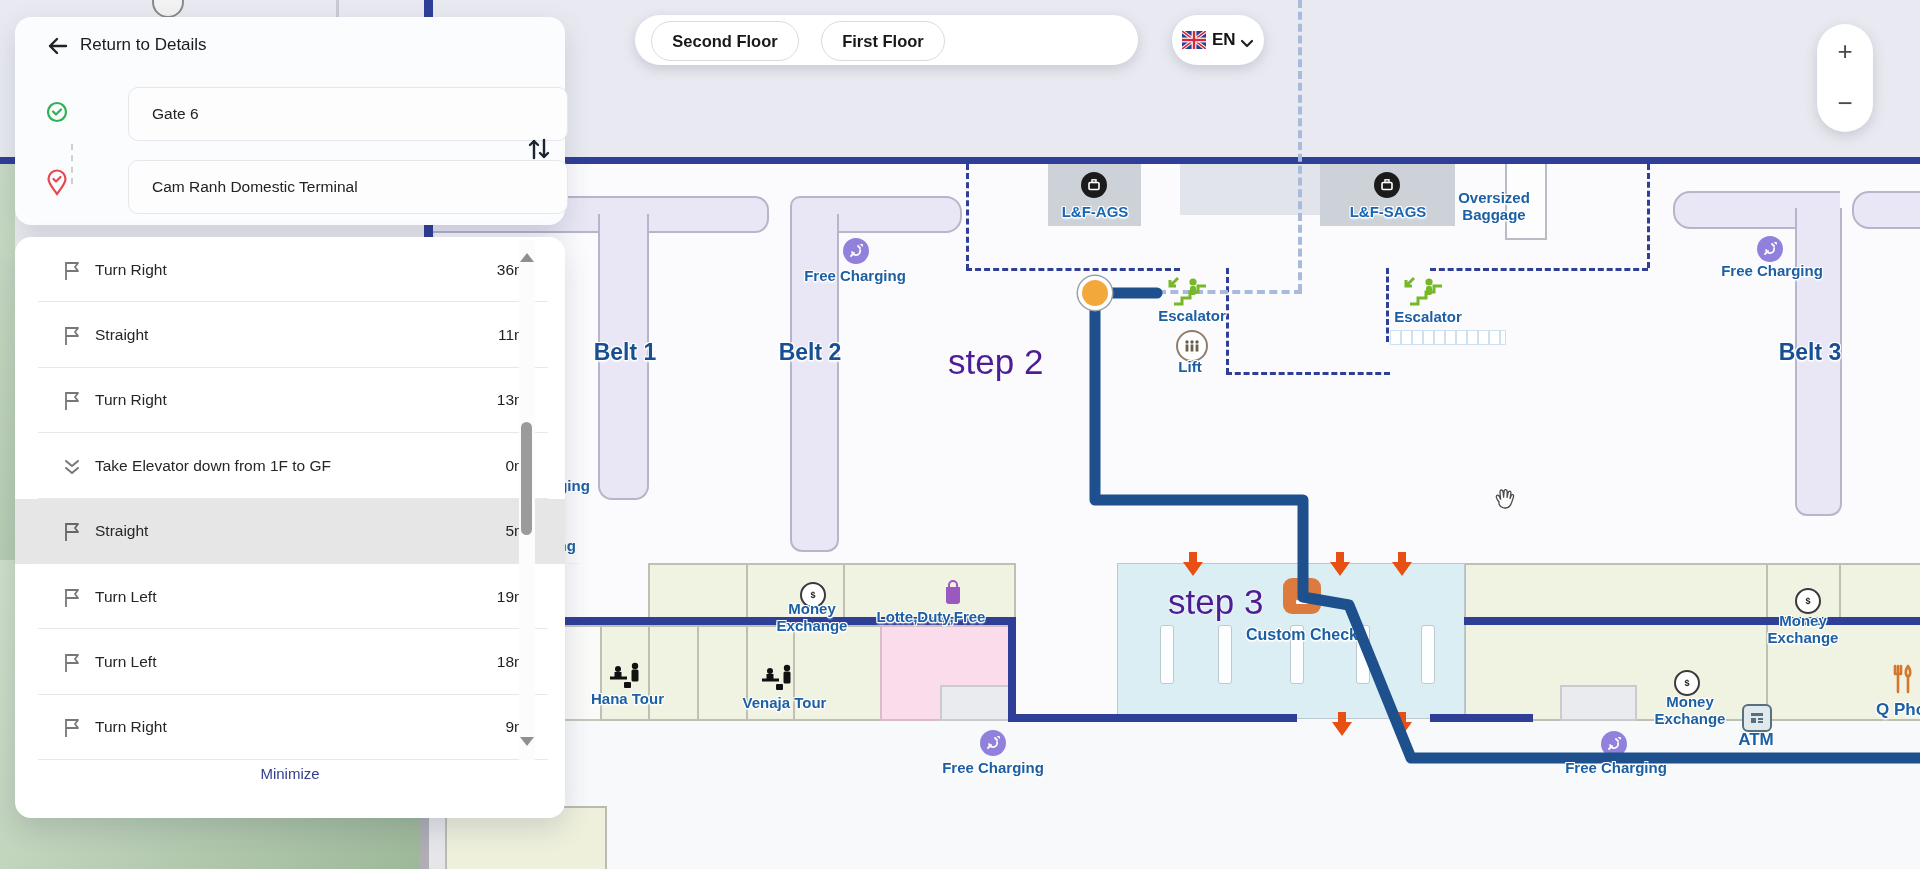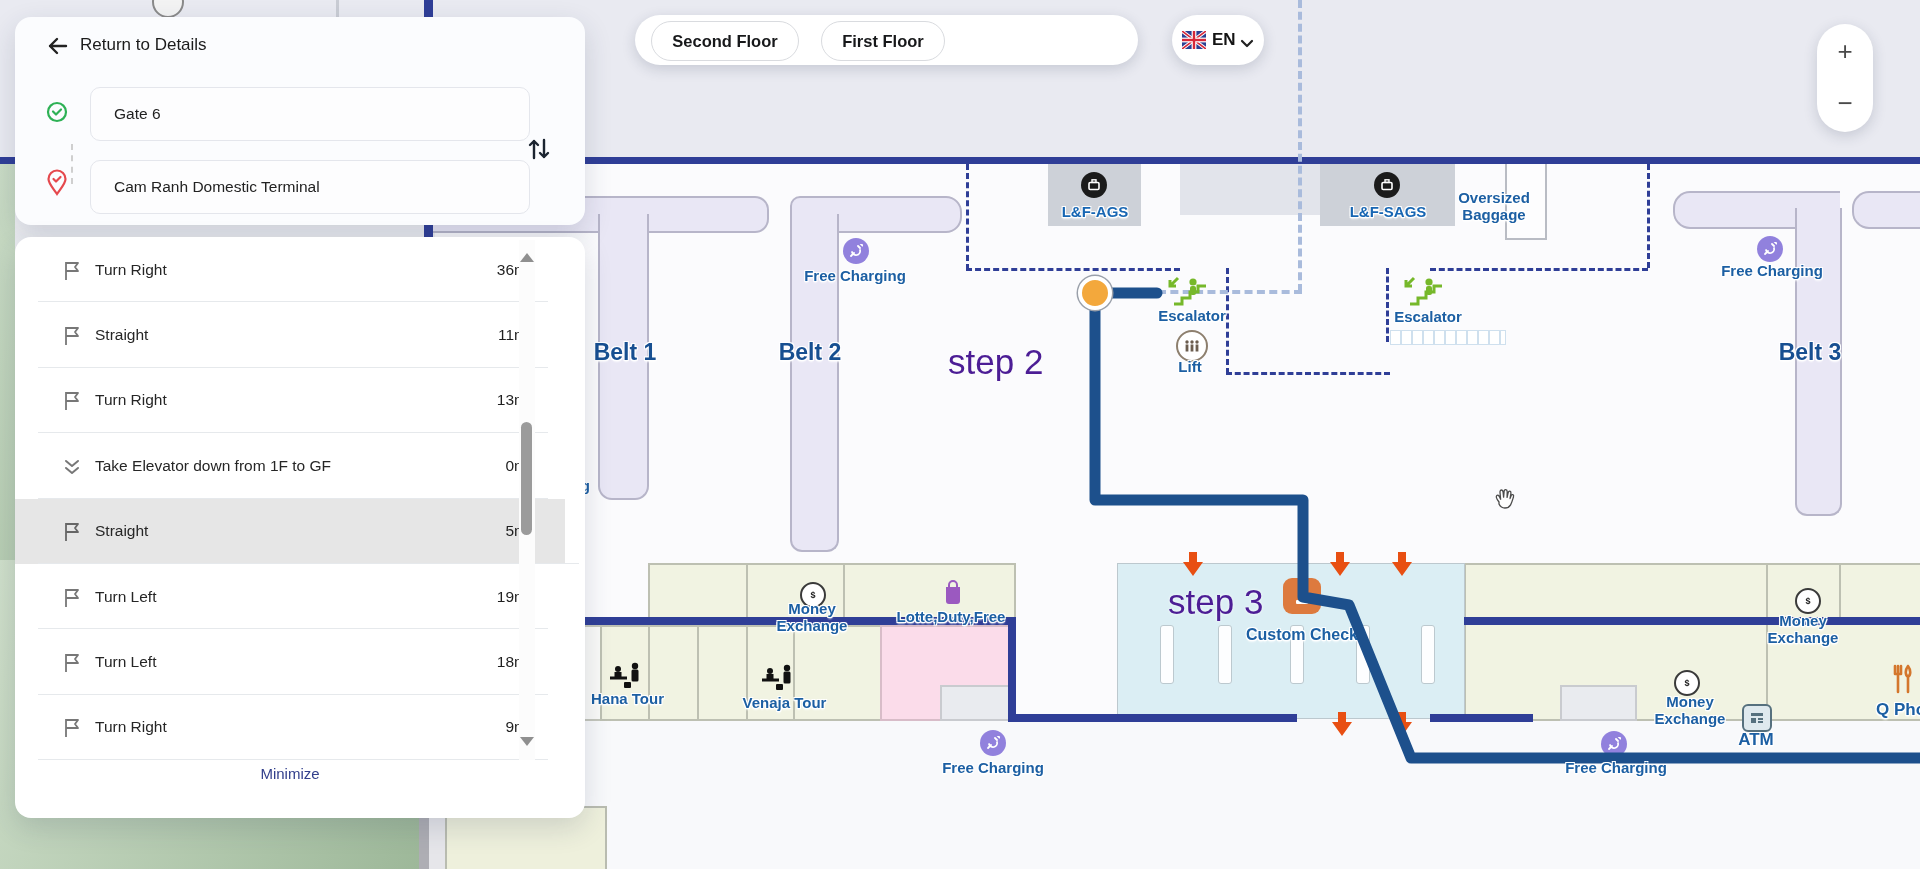--- a/index.html
+++ b/index.html
@@ -66,26 +66,26 @@
   .cc-area{left:1117px;top:563px;width:346px;height:154px;background:#dbeef4;border:1px solid #bcc8ce;}
   .cc-slot{width:12px;height:57px;background:#fdfeff;border:1.5px solid #bcc9cf;border-radius:3px;}
 
   
   .room{background:#f1f3e2;border:2px solid #bdc0b2;}
   .room-white{background:#fafaf8;border:2px solid #c4c6bc;}
   .room-pink{background:#fbdcea;border:2px solid #d8bcc8;}
   .room-grey{background:#e9ebef;border:2px solid #c9cbcf;}
 
   
-  .card{background:#fff;border-radius:16px;box-shadow:0 10px 28px rgba(40,50,80,.16);padding-left:20px;}
+  .card{background:#fff;border-radius:16px;box-shadow:0 10px 28px rgba(40,50,80,.16);}
   .card1{left:15px;top:17px;width:550px;height:208px;background:#fbfcfe;}
   .card2{left:15px;top:237px;width:550px;height:581px;}
   .panel-title{font-size:17px;color:#1b1b1b;}
   .route-input{background:#fdfdfe;border:1.5px solid #e4e6ec;border-radius:10px;display:flex;align-items:center;
-               padding-left:23px;font-size:15.5px;color:#222;}
+               padding-left:23px;font-size:15.5px;color:#222;margin-left:38px;}
   .dash-conn{left:56px;top:127px;width:0;height:40px;border-left:2px dashed #cfcfcf;}
   .dir-row{position:absolute;left:0;width:519px;height:65.4px;display:flex;align-items:center;}
   .dir-row .rule{position:absolute;left:23px;right:-14px;bottom:0;height:1px;background:#e6e9ec;}
   .dir-row.selected{background:#e6e6e6;width:550px;}
   .dir-ic{position:absolute;left:46px;width:22px;height:22px;}
   .dir-label{position:absolute;left:80px;font-size:15.5px;color:#262626;}
   .dir-dist{position:absolute;left:430px;width:82px;text-align:right;font-size:15.5px;color:#1f1f1f;}
   .tri-up{width:0;height:0;border-left:7px solid transparent;border-right:7px solid transparent;border-bottom:9px solid #8f8f8f;}
   .tri-down{width:0;height:0;border-left:7px solid transparent;border-right:7px solid transparent;border-top:9px solid #8f8f8f;}
 
@@ -305,21 +305,21 @@
   <div class="abs mlbl z3" style="left:762px;top:601px;width:100px;">
     <div>Money</div>
     <div>Exchange</div>
   </div>
   <div class="abs z3" style="left:941px;top:578px;">
     <svg width="24" height="28" viewBox="0 0 24 28">
         <path d="M5,9 h14 v14 a3,3 0 0 1 -3,3 h-8 a3,3 0 0 1 -3,-3 z" fill="#9b59c0"></path>
         <path d="M8,9 v-2 a4,4 0 0 1 8,0 v2" fill="none" stroke="#9b59c0" stroke-width="2"></path>
       </svg>
   </div>
-  <div class="abs mlbl z3" style="left:880px;top:609px;width:142px;">Lotte,Duty,Free</div>
+  <div class="abs mlbl z3" style="left:860px;top:609px;width:142px;">Lotte,Duty,Free</div>
   <div class="abs z3" style="left:610px;top:660px;">
     <svg width="34" height="30" viewBox="0 0 34 30">
         <g fill="#111">
           <circle cx="8" cy="9" r="3"></circle>
           <rect x="4.5" y="12" width="7" height="5"></rect>
           <rect x="0" y="16.5" width="17" height="3"></rect>
           <circle cx="25" cy="6" r="3.2"></circle>
           <rect x="21.5" y="9.5" width="7" height="12" rx="1.5"></rect>
           <rect x="14" y="22" width="7" height="6" rx="1"></rect>
         </g>

